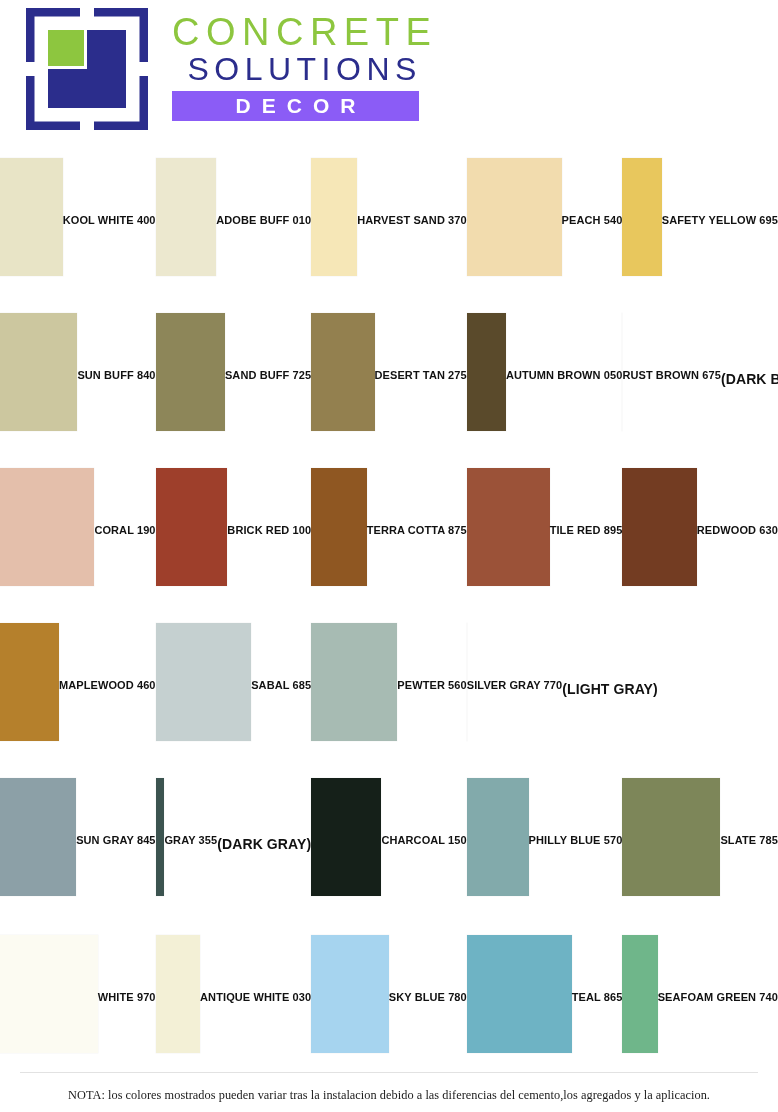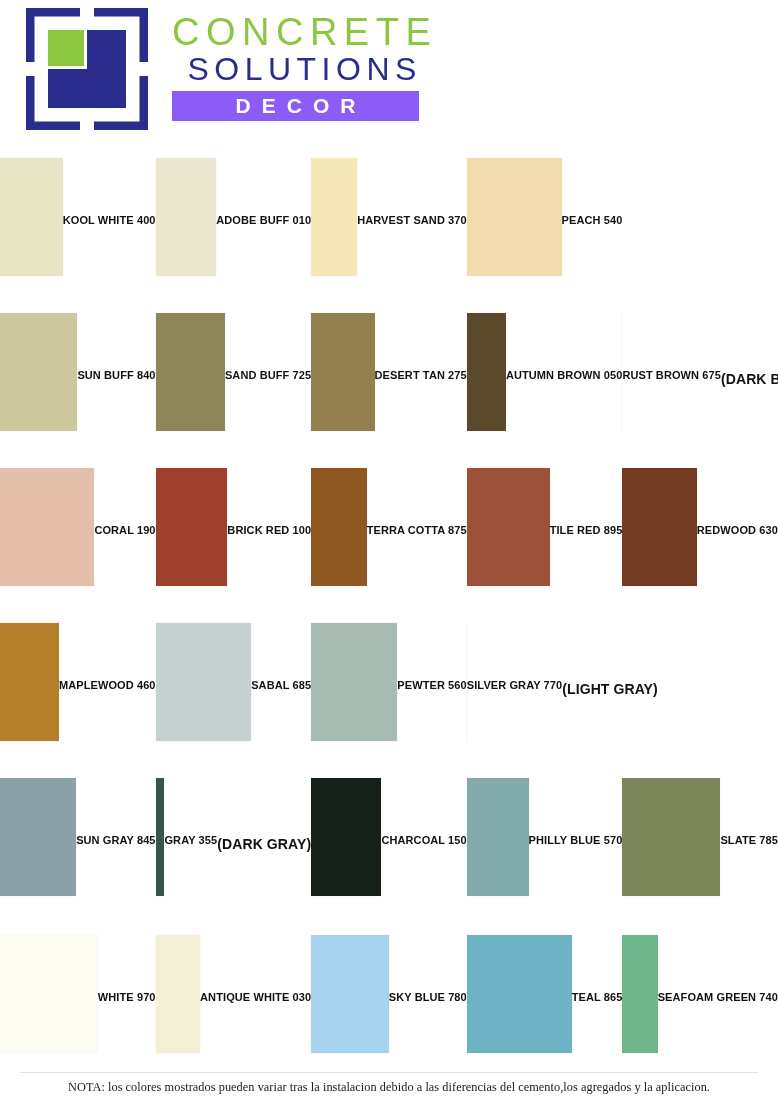--- a/index.html
+++ b/index.html
@@ -137,21 +137,21 @@
   .footer {
     position: absolute;
     left: 0;
     bottom: 0;
     width: 778px;
     height: 40px;
     background: #ffffff;
     display: flex;
     align-items: flex-start;
     justify-content: center;
-    padding-top: 8px;
+    padding-top: 16px;
     box-sizing: border-box;
     text-align: right;
   }
   .footer-rule {
     position: absolute;
     left: 20px;
     top: 0;
     width: 738px;
     height: 1px;
     background: #e2e2e2;
@@ -213,20 +213,25 @@
     <div class="cell">
       <div class="swatch" style="background: rgb(246, 231, 183);"></div>
       <div class="caption">HARVEST SAND 370</div>
 
     </div>
     <div class="cell">
       <div class="swatch" style="background: rgb(242, 220, 174);"></div>
       <div class="caption">PEACH 540</div>
 
     </div>
+    <div class="cell">
+      <div class="swatch" style="background: rgb(232, 199, 93);"></div>
+      <div class="caption">SAFETY YELLOW 695</div>
+
+    </div>
   </div>
 
   <div class="row">
     <div class="cell">
       <div class="swatch" style="background: rgb(204, 199, 159);"></div>
       <div class="caption">SUN BUFF 840</div>
 
     </div>
     <div class="cell">
       <div class="swatch" style="background: rgb(141, 134, 89);"></div>

